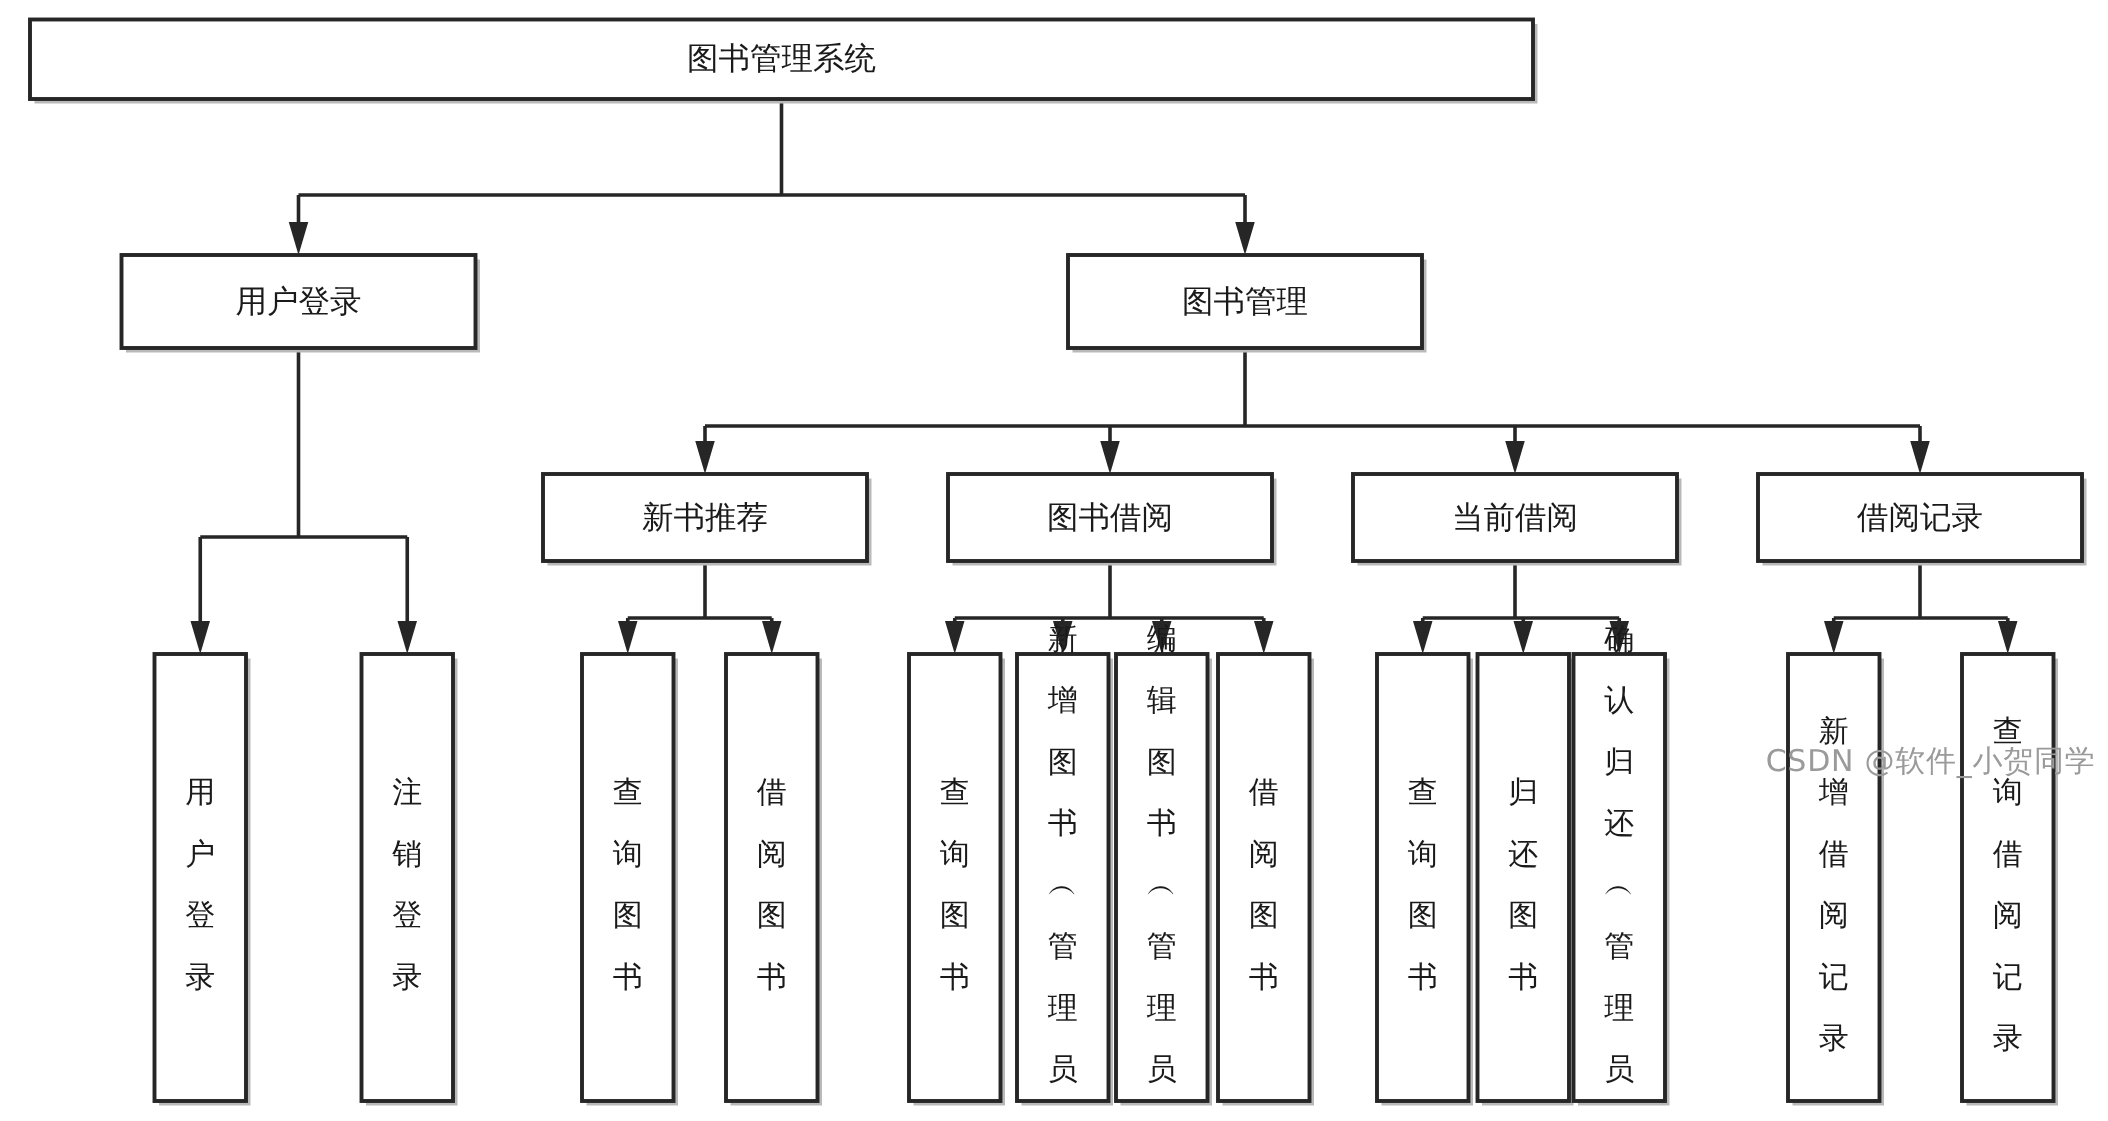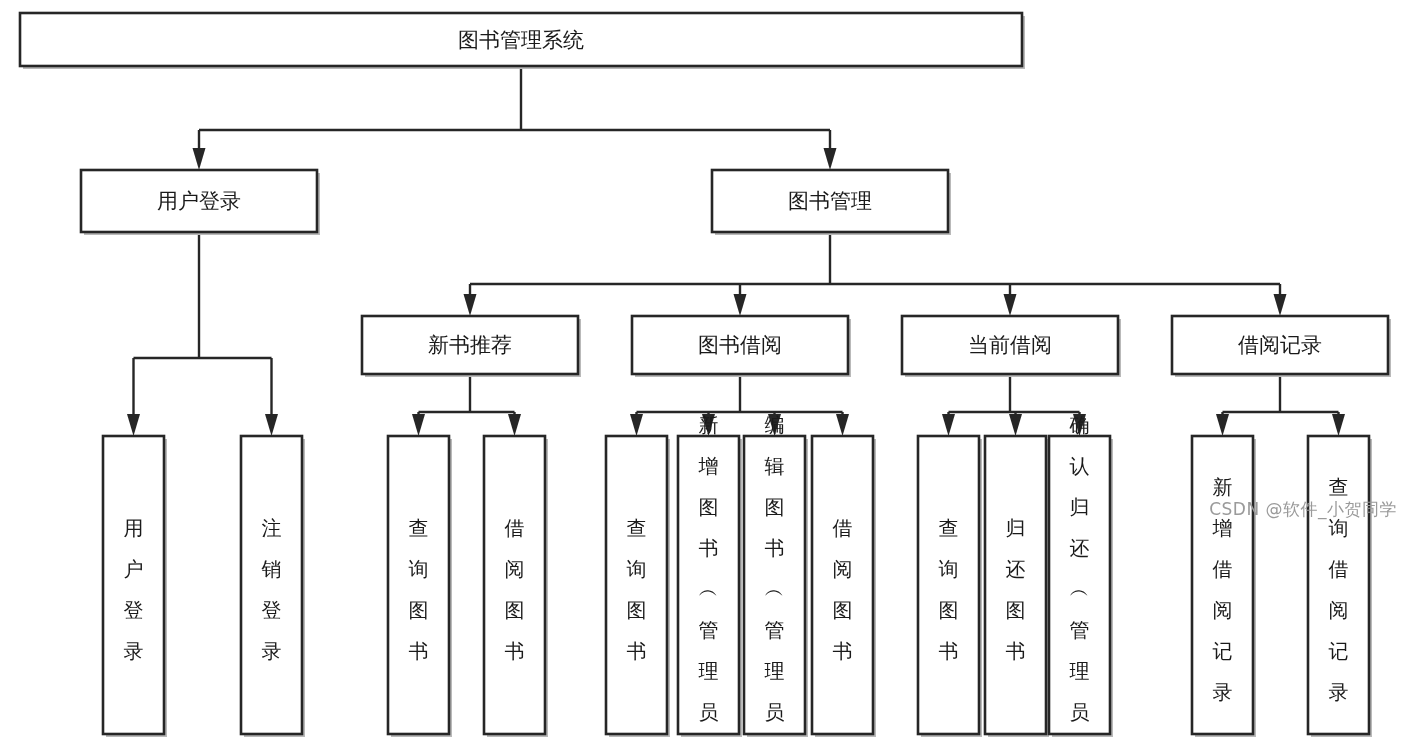--- a/index.html
+++ b/index.html
@@ -57,21 +57,21 @@
     font-family: "DejaVu Sans", "Liberation Sans", sans-serif;
     font-size: 20px;
     fill: #1a1a1a;
     text-anchor: middle;
   }
   .watermark-text {
     position: absolute;
     right: 8px;
     bottom: 6px;
     font-family: "DejaVu Sans", "Liberation Sans", sans-serif;
-    font-size: 17px;
+    font-size: 20px;
     color: #9a9a9a;
     white-space: nowrap;
     letter-spacing: 0.5px;
     pointer-events: none;
   }
 </style>
 </head>
 <body>
 
 <div id="diagram-root">

